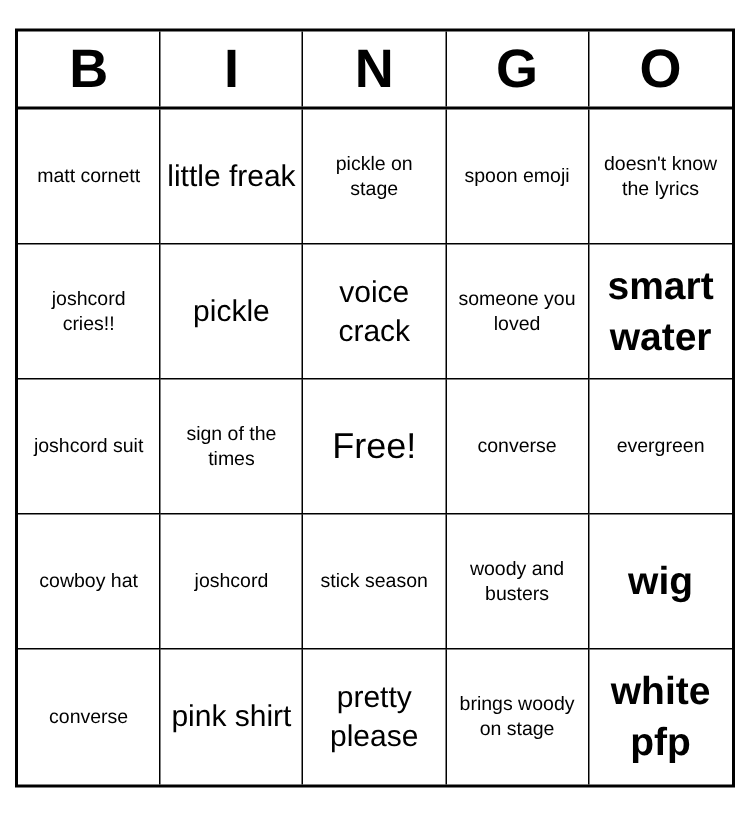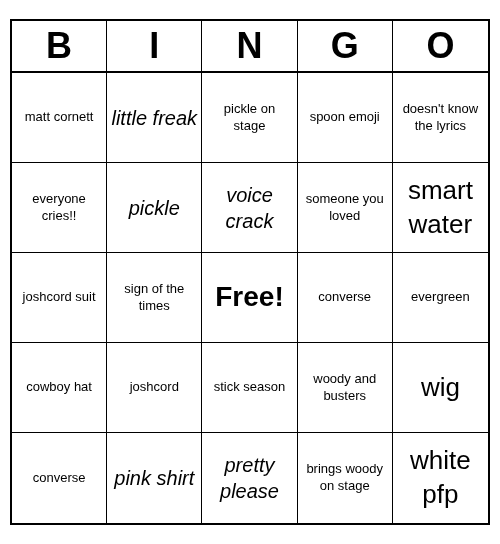--- a/index.html
+++ b/index.html
@@ -68,31 +68,30 @@
     }
 
     .cell-text {
       font-size: 13px;
       line-height: 1.3;
     }
 
     .cell-text.large {
       font-size: 20px;
       font-weight: normal;
-      font-style: italic;
     }
 
     .cell-text.xlarge {
       font-size: 26px;
-      font-weight: normal;
+      font-weight: bold;
     }
 
     .cell-text.free {
-      font-size: 28px;
-      font-weight: bold;
+      font-size: 24px;
+      font-weight: normal;
     }
   </style>
 </head>
 <body>
 
 <div class="bingo-card">
   <div class="bingo-header">
   <div class="bingo-header-cell">B</div>
       <div class="bingo-header-cell">I</div>
       <div class="bingo-header-cell">N</div>
@@ -109,21 +108,21 @@
       <div class="bingo-cell">
         <span class="cell-text">pickle on stage</span>
       </div>
       <div class="bingo-cell">
         <span class="cell-text">spoon emoji</span>
       </div>
       <div class="bingo-cell">
         <span class="cell-text">doesn't know the lyrics</span>
       </div>
       <div class="bingo-cell">
-        <span class="cell-text">everyone cries!!</span>
+        <span class="cell-text">joshcord cries!!</span>
       </div>
       <div class="bingo-cell">
         <span class="cell-text large">pickle</span>
       </div>
       <div class="bingo-cell">
         <span class="cell-text large">voice crack</span>
       </div>
       <div class="bingo-cell">
         <span class="cell-text">someone you loved</span>
       </div>

